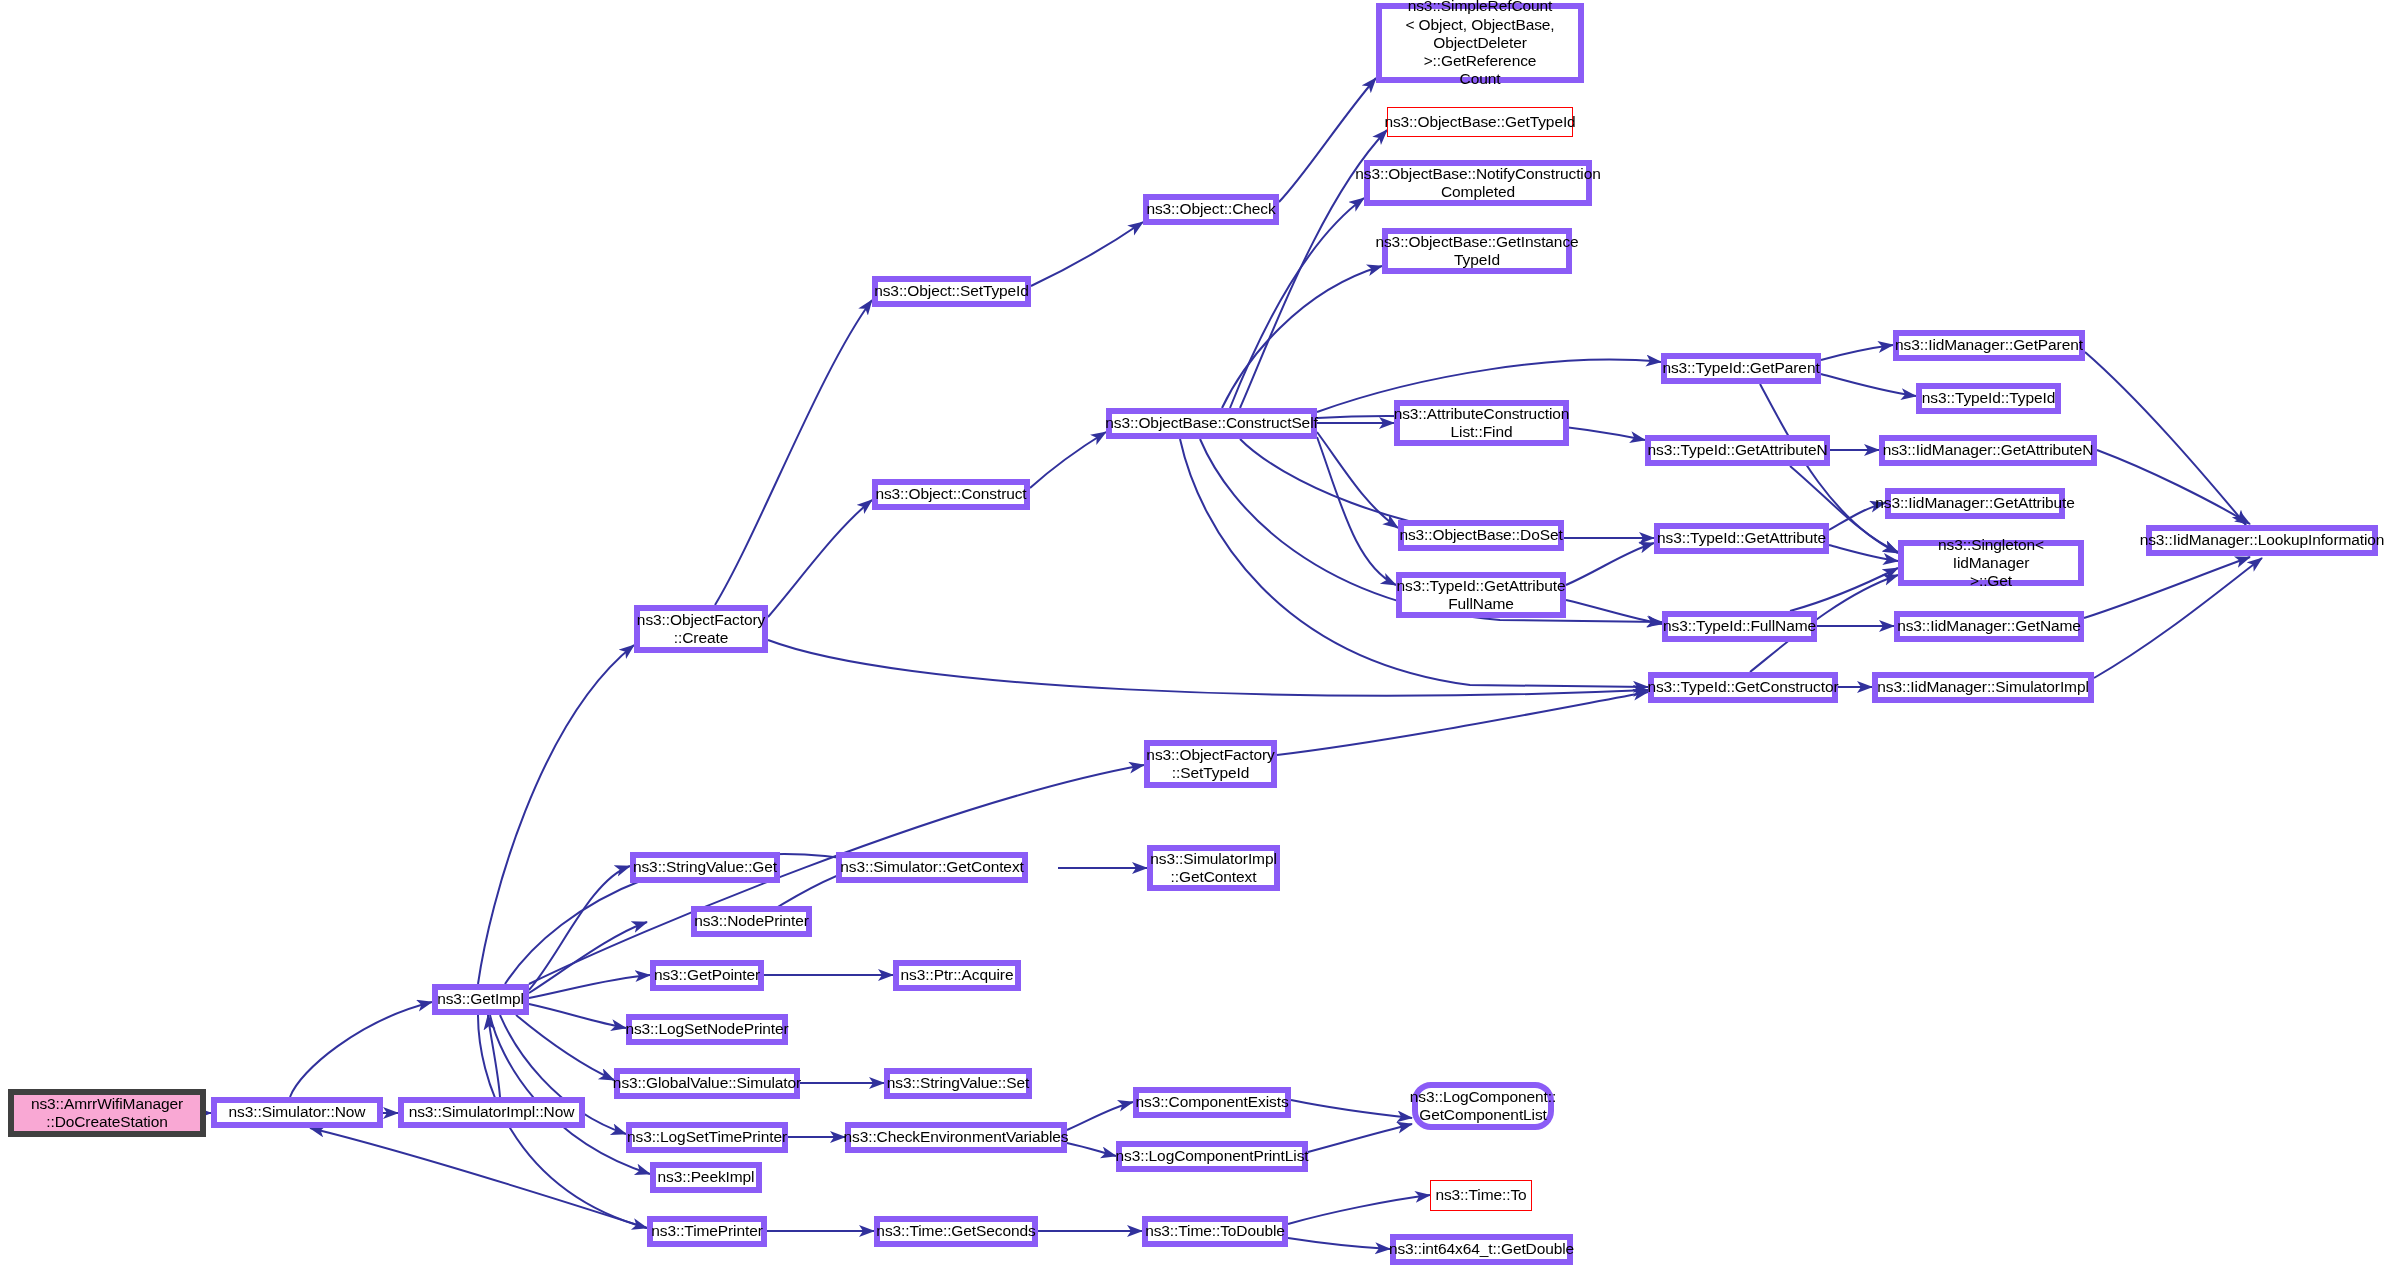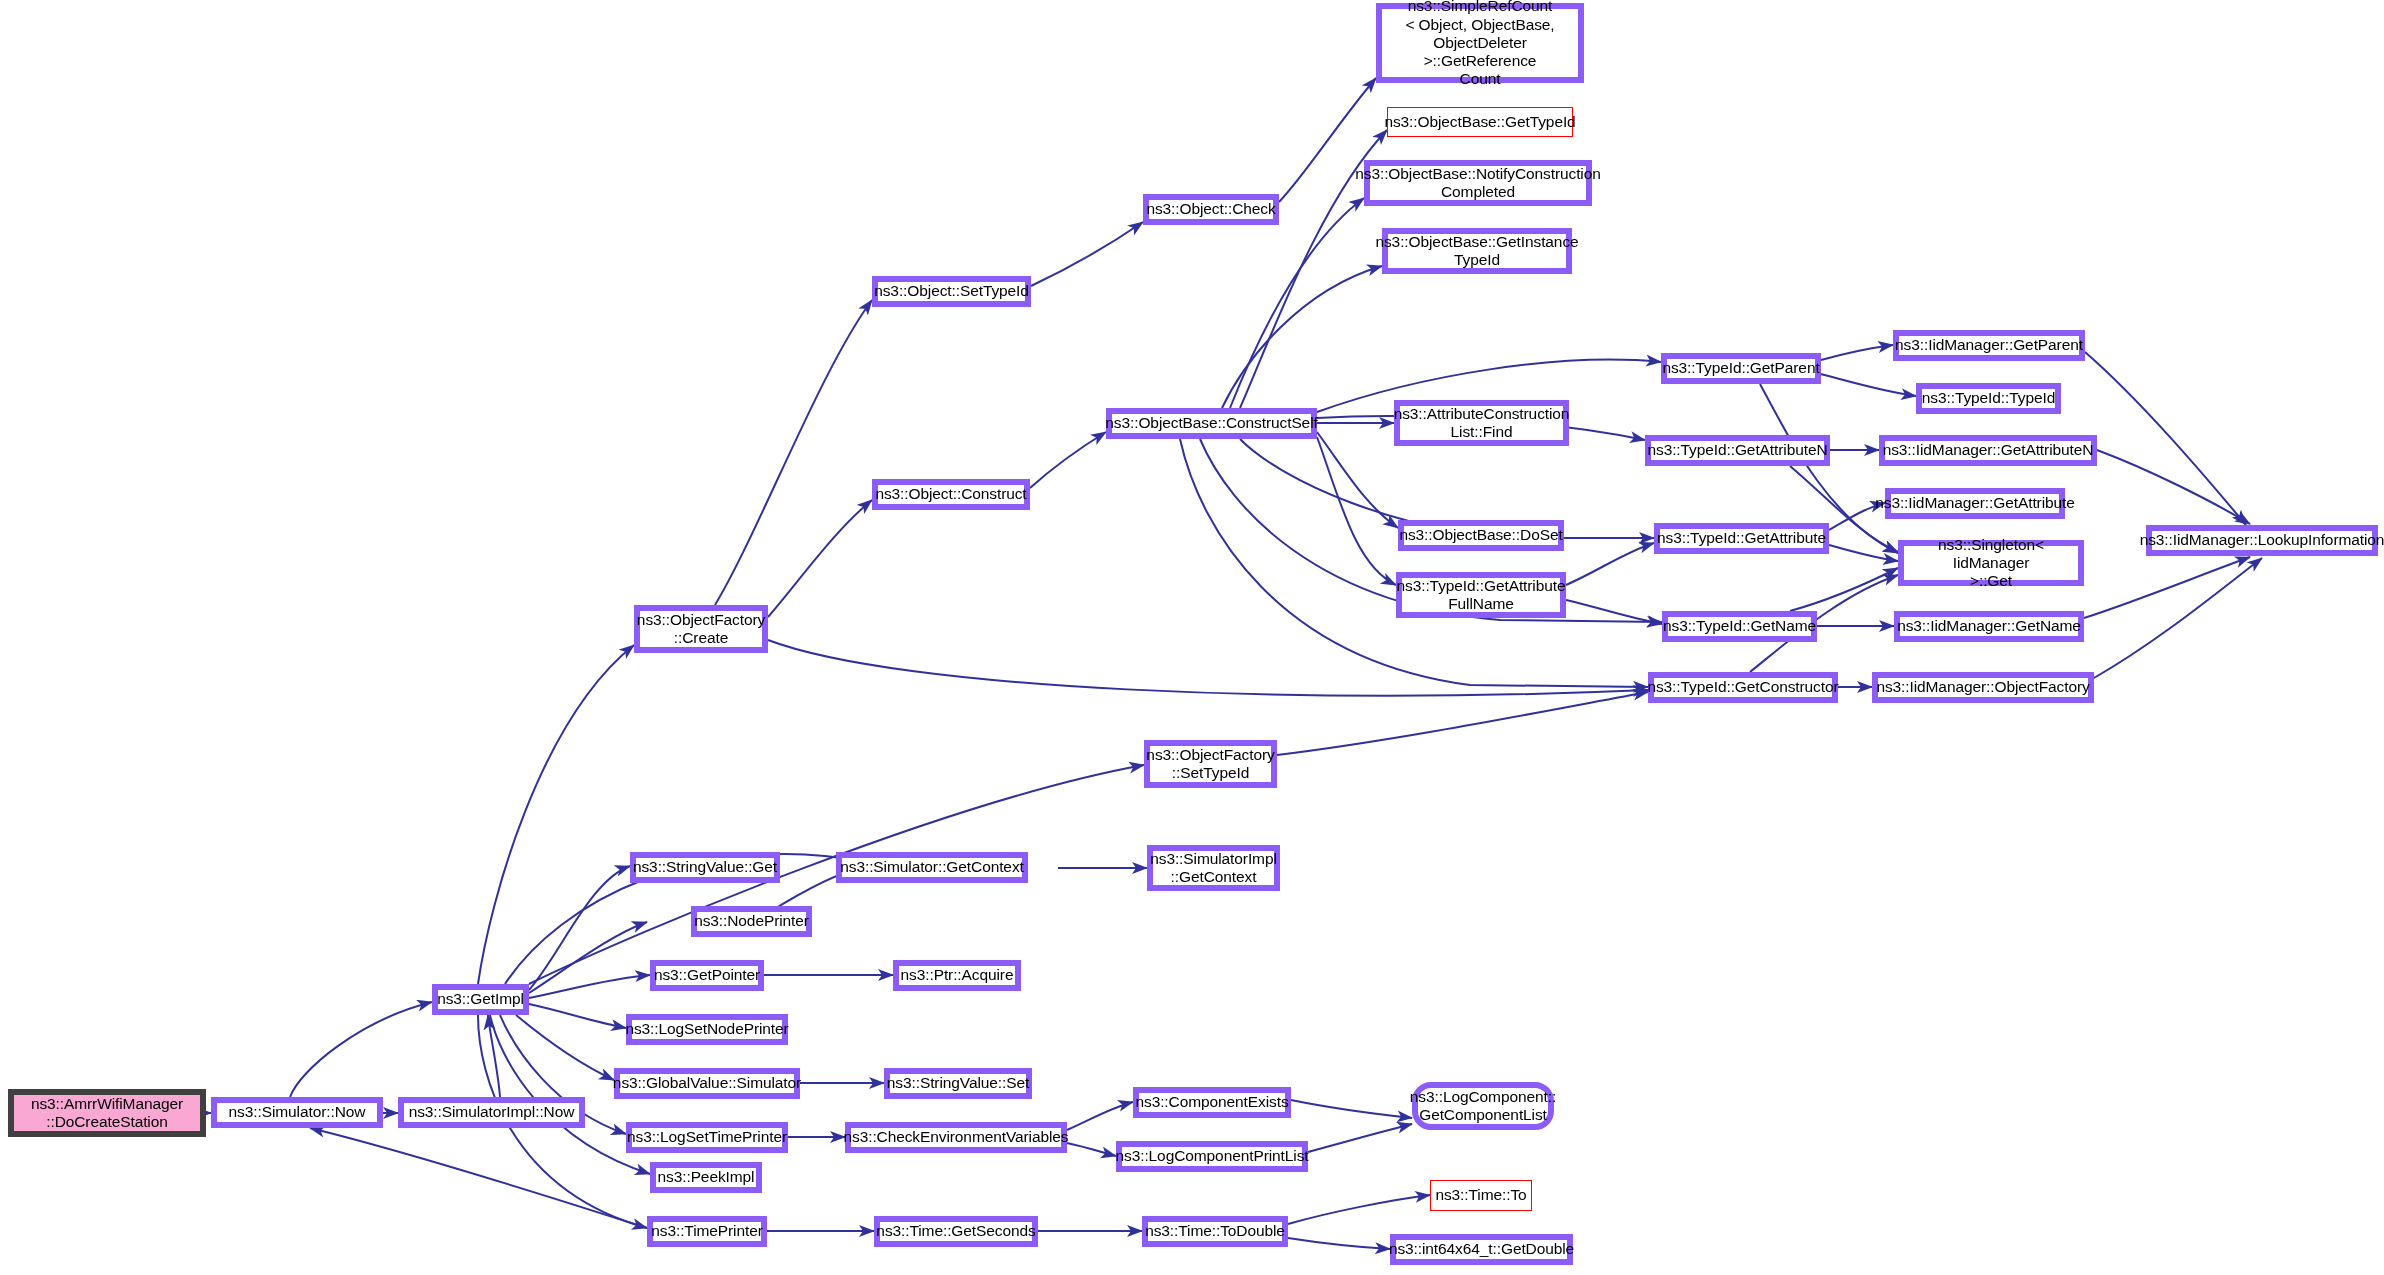--- a/index.html
+++ b/index.html
@@ -171,25 +171,25 @@
       <div class="node" style="left: 1382px; top: 228px; width: 190px; height: 46px;"><span>ns3::ObjectBase::GetInstance
 TypeId</span></div>
       <div class="node" style="left: 1394px; top: 400px; width: 175px; height: 46px;"><span>ns3::AttributeConstruction
 List::Find</span></div>
       <div class="node" style="left: 1398px; top: 520px; width: 166px; height: 31px;"><span>ns3::ObjectBase::DoSet</span></div>
       <div class="node" style="left: 1396px; top: 572px; width: 170px; height: 46px;"><span>ns3::TypeId::GetAttribute
 FullName</span></div>
       <div class="node" style="left: 1661px; top: 353px; width: 160px; height: 31px;"><span>ns3::TypeId::GetParent</span></div>
       <div class="node" style="left: 1645px; top: 435px; width: 185px; height: 31px;"><span>ns3::TypeId::GetAttributeN</span></div>
       <div class="node" style="left: 1654px; top: 523px; width: 175px; height: 31px;"><span>ns3::TypeId::GetAttribute</span></div>
-      <div class="node" style="left: 1662px; top: 611px; width: 155px; height: 31px;"><span>ns3::TypeId::GetName</span></div>
+      <div class="node" style="left: 1662px; top: 611px; width: 155px; height: 31px;"><span>ns3::TypeId::FullName</span></div>
       <div class="node" style="left: 1648px; top: 672px; width: 190px; height: 31px;"><span>ns3::TypeId::GetConstructor</span></div>
       <div class="node" style="left: 1893px; top: 330px; width: 192px; height: 31px;"><span>ns3::IidManager::GetParent</span></div>
       <div class="node" style="left: 1916px; top: 383px; width: 145px; height: 31px;"><span>ns3::TypeId::TypeId</span></div>
       <div class="node" style="left: 1879px; top: 435px; width: 218px; height: 31px;"><span>ns3::IidManager::GetAttributeN</span></div>
       <div class="node" style="left: 1885px; top: 488px; width: 180px; height: 31px;"><span>ns3::IidManager::GetAttribute</span></div>
       <div class="node" style="left: 1898px; top: 540px; width: 186px; height: 46px;"><span>ns3::Singleton&lt; IidManager
 &gt;::Get</span></div>
       <div class="node" style="left: 1894px; top: 611px; width: 190px; height: 31px;"><span>ns3::IidManager::GetName</span></div>
-      <div class="node" style="left: 1872px; top: 672px; width: 222px; height: 31px;"><span>ns3::IidManager::ObjectFactory</span></div>
+      <div class="node" style="left: 1872px; top: 672px; width: 222px; height: 31px;"><span>ns3::IidManager::SimulatorImpl</span></div>
       <div class="node" style="left: 2146px; top: 525px; width: 232px; height: 31px;"><span>ns3::IidManager::LookupInformation</span></div>
     </div>
 </div>
 
 </body></html>

